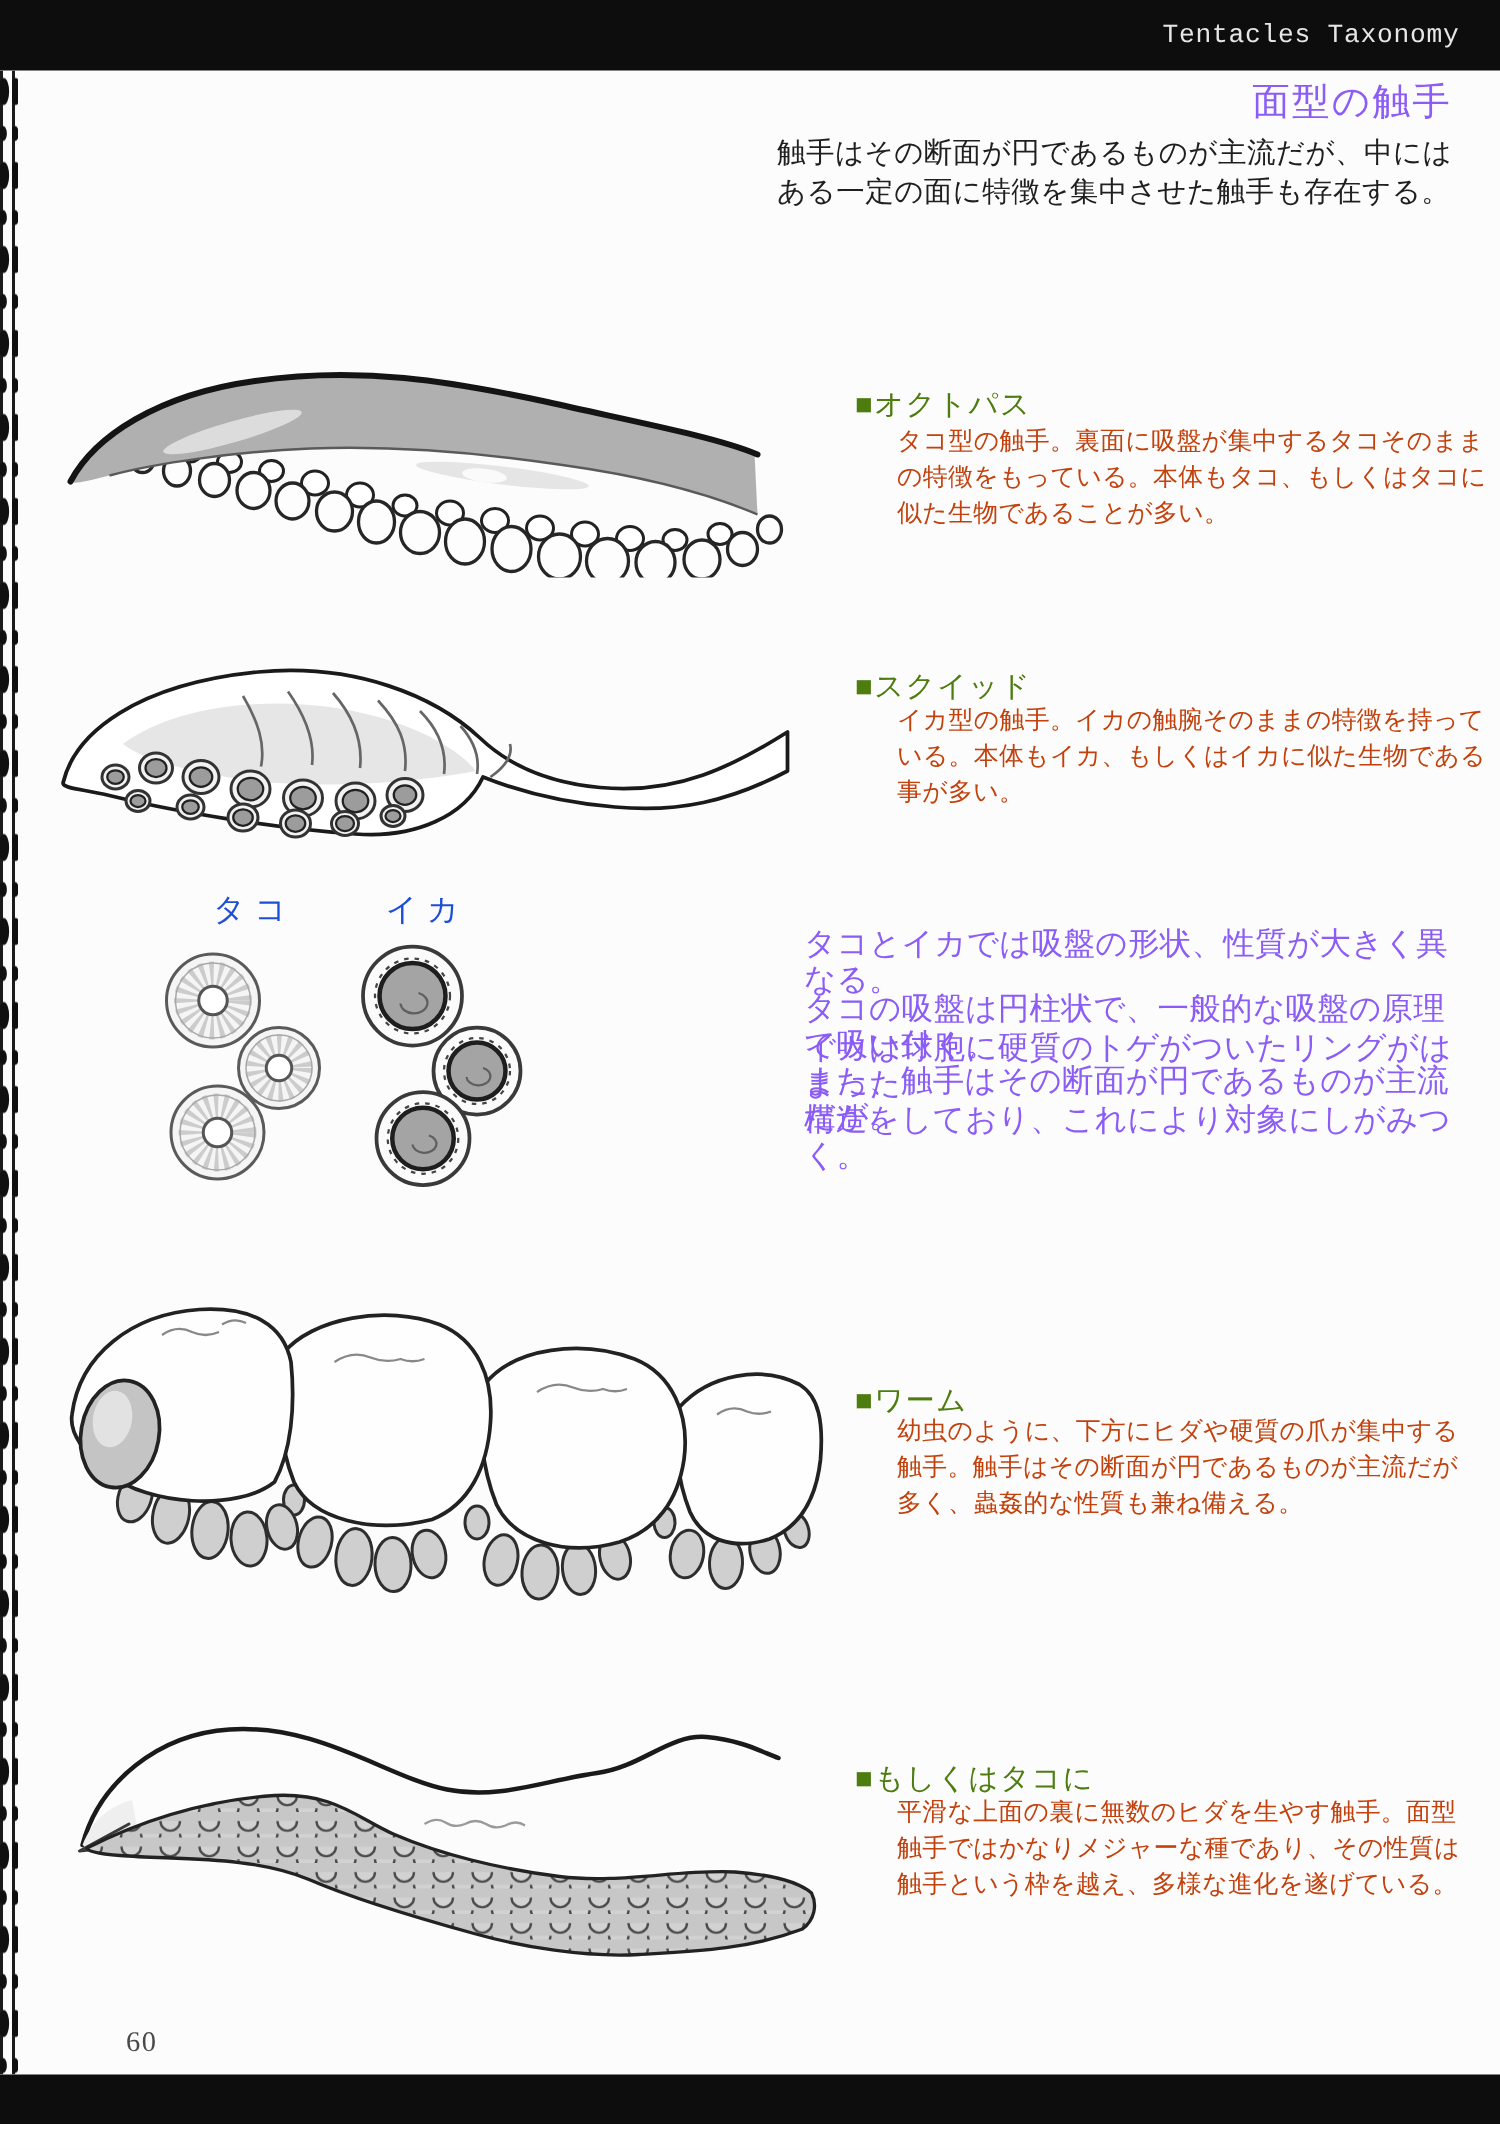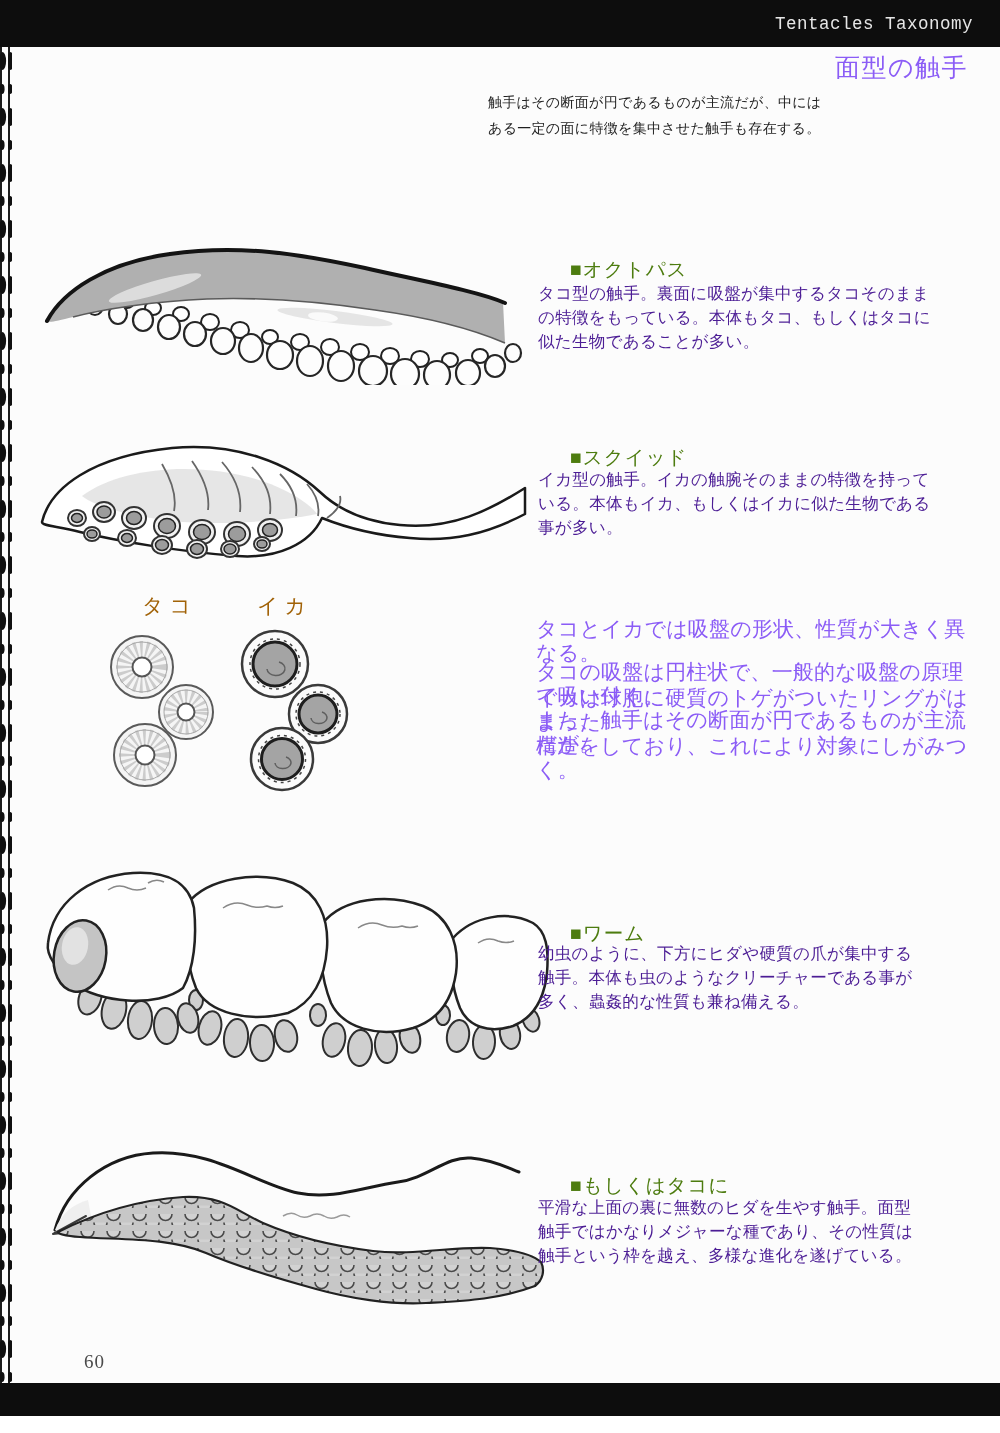--- a/index.html
+++ b/index.html
@@ -5,28 +5,28 @@
   html,body{margin:0;padding:0;background:#fff;}
   #page{position:relative;width:1000px;height:1416px;background:#fcfcfc;overflow:hidden;
         font-family:"Liberation Serif","DejaVu Serif",serif;color:#1f1f1f;}
   .band{position:absolute;left:0;width:1000px;background:#0d0d0d;}
   #band-top{top:0;height:47px;}
   #band-bottom{top:1383px;height:50px;}
   #en-header{position:absolute;top:14px;right:27px;color:#e6e6e6;
              font-family:"Liberation Mono","DejaVu Sans Mono",monospace;
              font-size:17.5px;letter-spacing:.5px;}
   #page-title{position:absolute;top:51px;right:32px;font-size:25px;letter-spacing:1.5px;color:#8b5cf6;}
-  #intro{position:absolute;top:90px;left:488px;width:458px;font-size:14px;line-height:25.5px;
+  #intro{position:absolute;top:90px;left:518px;width:458px;font-size:19px;line-height:25.5px;
          letter-spacing:.3px;white-space:pre-line;}
   .sec-head{position:absolute;left:570px;font-size:19.5px;letter-spacing:1px;color:#4d7c0f;}
-  .sec-body{position:absolute;left:538px;width:400px;font-size:16.6px;line-height:24px;
-            letter-spacing:.2px;white-space:pre-line;color:#4c1d95;}
+  .sec-body{position:absolute;left:598px;width:400px;font-size:16.6px;line-height:24px;
+            letter-spacing:.2px;white-space:pre-line;color:#c2410c;}
   .cmp-p{position:absolute;left:536px;width:436px;font-size:21px;line-height:24px;
          letter-spacing:.2px;white-space:pre-line;color:#8b5cf6;}
-  .sucker-label{position:absolute;font-size:21px;letter-spacing:6px;color:#a16207;}
+  .sucker-label{position:absolute;font-size:21px;letter-spacing:6px;color:#1d4ed8;}
   #label-tako{left:142px;top:592px;}
   #label-ika{left:257px;top:592px;}
   #page-number{position:absolute;left:84px;top:1351px;font-size:19px;color:#4a4a4a;
                font-family:Liberation Serif, serif;letter-spacing:1px;}
   .illus{position:absolute;}
   #edge-strip{position:absolute;left:0;top:47px;}
 </style>
 </head>
 <body>
 
@@ -247,21 +247,21 @@
       <path d="M80,42 q10,-7 20,-2 q9,4 18,0"></path>
       <path d="M195,60 q12,-8 24,-3 q10,4 20,1 q8,3 16,0"></path>
       <path d="M330,80 q12,-8 24,-3 q10,4 20,1 q8,3 16,0"></path>
       <path d="M450,95 q10,-7 20,-2 q8,3 16,0"></path>
       <path d="M120,35 q8,-5 16,-1"></path>
     </g>
   </svg>
 
   <div class="sec-head" style="top:920px">■ワーム</div>
   <div class="sec-body" style="top:942px">幼虫のように、下方にヒダや硬質の爪が集中する
-触手。本体も虫のようなクリーチャーである事が
+触手。触手はその断面が円であるものが主流だが
 多く、蟲姦的な性質も兼ね備える。</div>
 
   <svg class="illus" style="left:28px;top:1140px" width="552" height="198" viewBox="0 0 552 198">
     <defs>
       <pattern id="scales" width="26" height="17" patternUnits="userSpaceOnUse">
         <rect width="26" height="17" fill="#c7c7c7"></rect>
         <path d="M1,6 a6.5,6.5 0 0 0 13,0" fill="#d2d2d2" stroke="#4a4a4a" stroke-width="1.6"></path>
         <path d="M14,14.5 a6.5,6.5 0 0 0 13,0" fill="#d2d2d2" stroke="#4a4a4a" stroke-width="1.6"></path>
         <path d="M-12,14.5 a6.5,6.5 0 0 0 13,0" fill="#d2d2d2" stroke="#4a4a4a" stroke-width="1.6"></path>
       </pattern>

